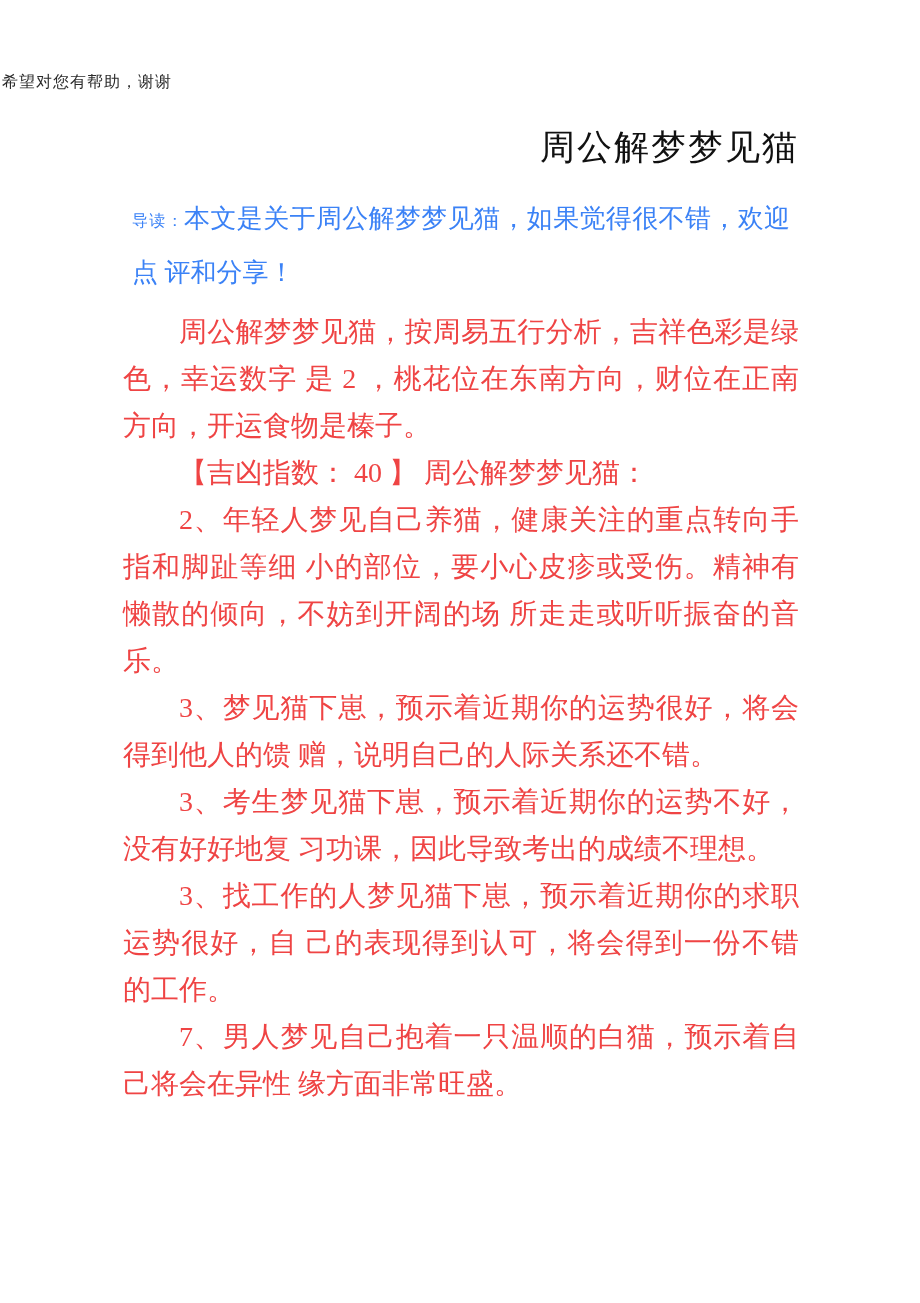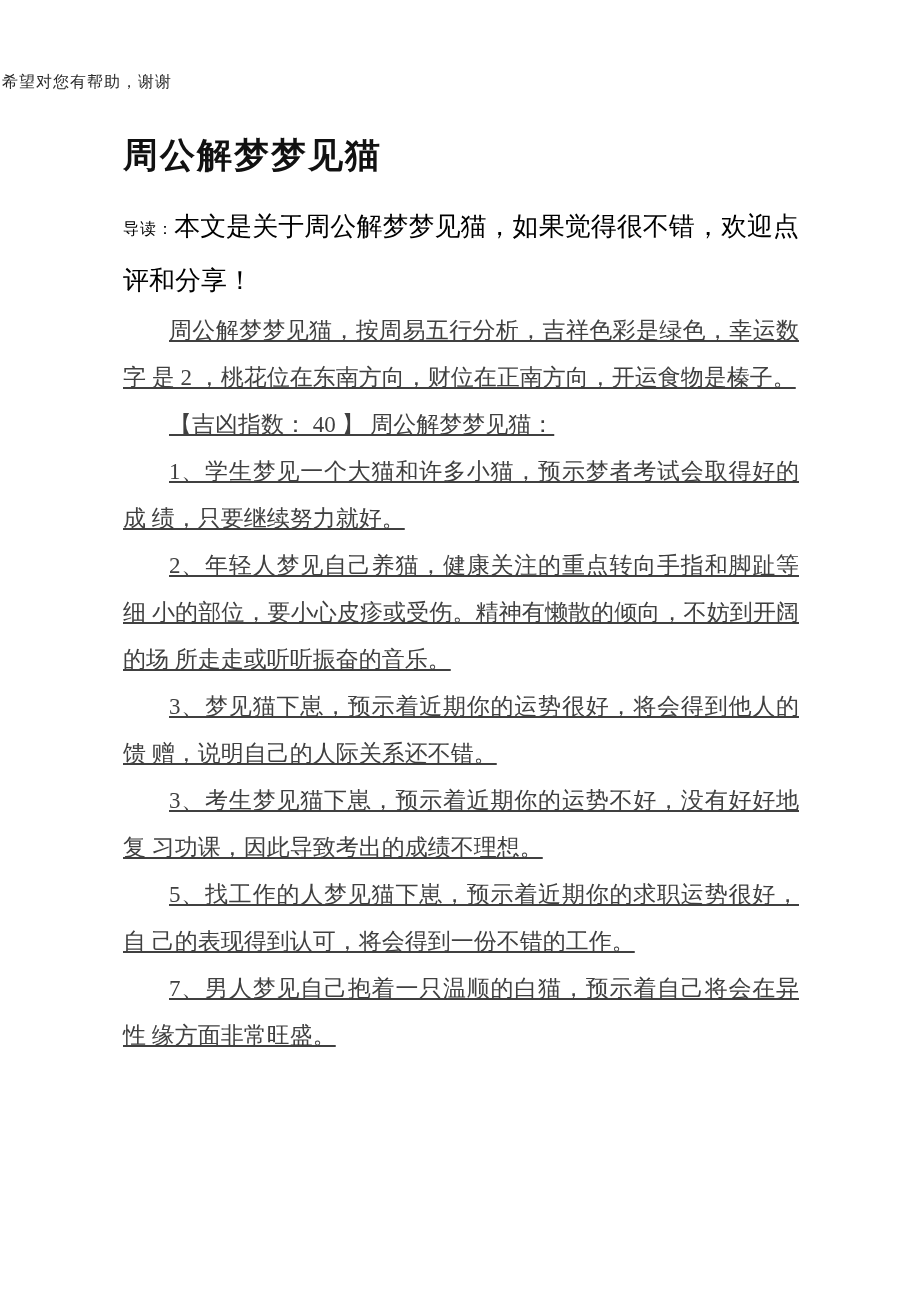--- a/index.html
+++ b/index.html
@@ -26,69 +26,67 @@
     color: #2b2b2b;
     white-space: nowrap;
   }
   .content {
     position: absolute;
     top: 116px;
     left: 123px;
     width: 676px;
   }
   .doc-title {
-    margin: 16px 0 22px 0;
+    margin: 8px 0 22px 0;
     font-size: 35px;
-    font-weight: 700;
-    text-align: left;
+    font-weight: 400;
+    text-align: right;
     letter-spacing: 2px;
     color: #111111;
   }
   .lead {
-    margin: 0;
+    margin: 9px;
     font-size: 26px;
     line-height: 52px;
     text-align: justify;
     text-justify: inter-ideograph;
-    color: #000000;
+    color: #3b82f6;
   }
   .lead-label {
     font-size: 16px;
     letter-spacing: 1px;
     vertical-align: 1px;
   }
   .body-paragraphs p {
     margin: 0;
-    font-size: 23px;
+    font-size: 28px;
     line-height: 47px;
     text-indent: 2em;
     text-align: justify;
     text-justify: inter-ideograph;
-    color: #404040;
-    text-decoration: underline;
+    color: #ef4444;
   }
 </style>
 </head>
 <body>
 
 <div class="page">
 
   <div class="header-note">希望对您有帮助，谢谢</div>
 
   <div class="content">
 
     <h1 class="doc-title">周公解梦梦见猫</h1>
 
     <p class="lead"><span class="lead-label">导读：</span><span>本文是关于周公解梦梦见猫，如果觉得很不错，欢迎点 评和分享！</span></p>
 
     <div class="body-paragraphs">
         <p>周公解梦梦见猫，按周易五行分析，吉祥色彩是绿色，幸运数字 是 2 ，桃花位在东南方向，财位在正南方向，开运食物是榛子。</p>
         <p>【吉凶指数： 40 】 周公解梦梦见猫：</p>
-        <p>1、学生梦见一个大猫和许多小猫，预示梦者考试会取得好的成 绩，只要继续努力就好。</p>
         <p>2、年轻人梦见自己养猫，健康关注的重点转向手指和脚趾等细 小的部位，要小心皮疹或受伤。精神有懒散的倾向，不妨到开阔的场 所走走或听听振奋的音乐。</p>
         <p>3、梦见猫下崽，预示着近期你的运势很好，将会得到他人的馈 赠，说明自己的人际关系还不错。</p>
         <p>3、考生梦见猫下崽，预示着近期你的运势不好，没有好好地复 习功课，因此导致考出的成绩不理想。</p>
-        <p>5、找工作的人梦见猫下崽，预示着近期你的求职运势很好，自 己的表现得到认可，将会得到一份不错的工作。</p>
+        <p>3、找工作的人梦见猫下崽，预示着近期你的求职运势很好，自 己的表现得到认可，将会得到一份不错的工作。</p>
         <p>7、男人梦见自己抱着一只温顺的白猫，预示着自己将会在异性 缘方面非常旺盛。</p>
       </div>
 
   </div>
 </div>
 
 </body></html>

